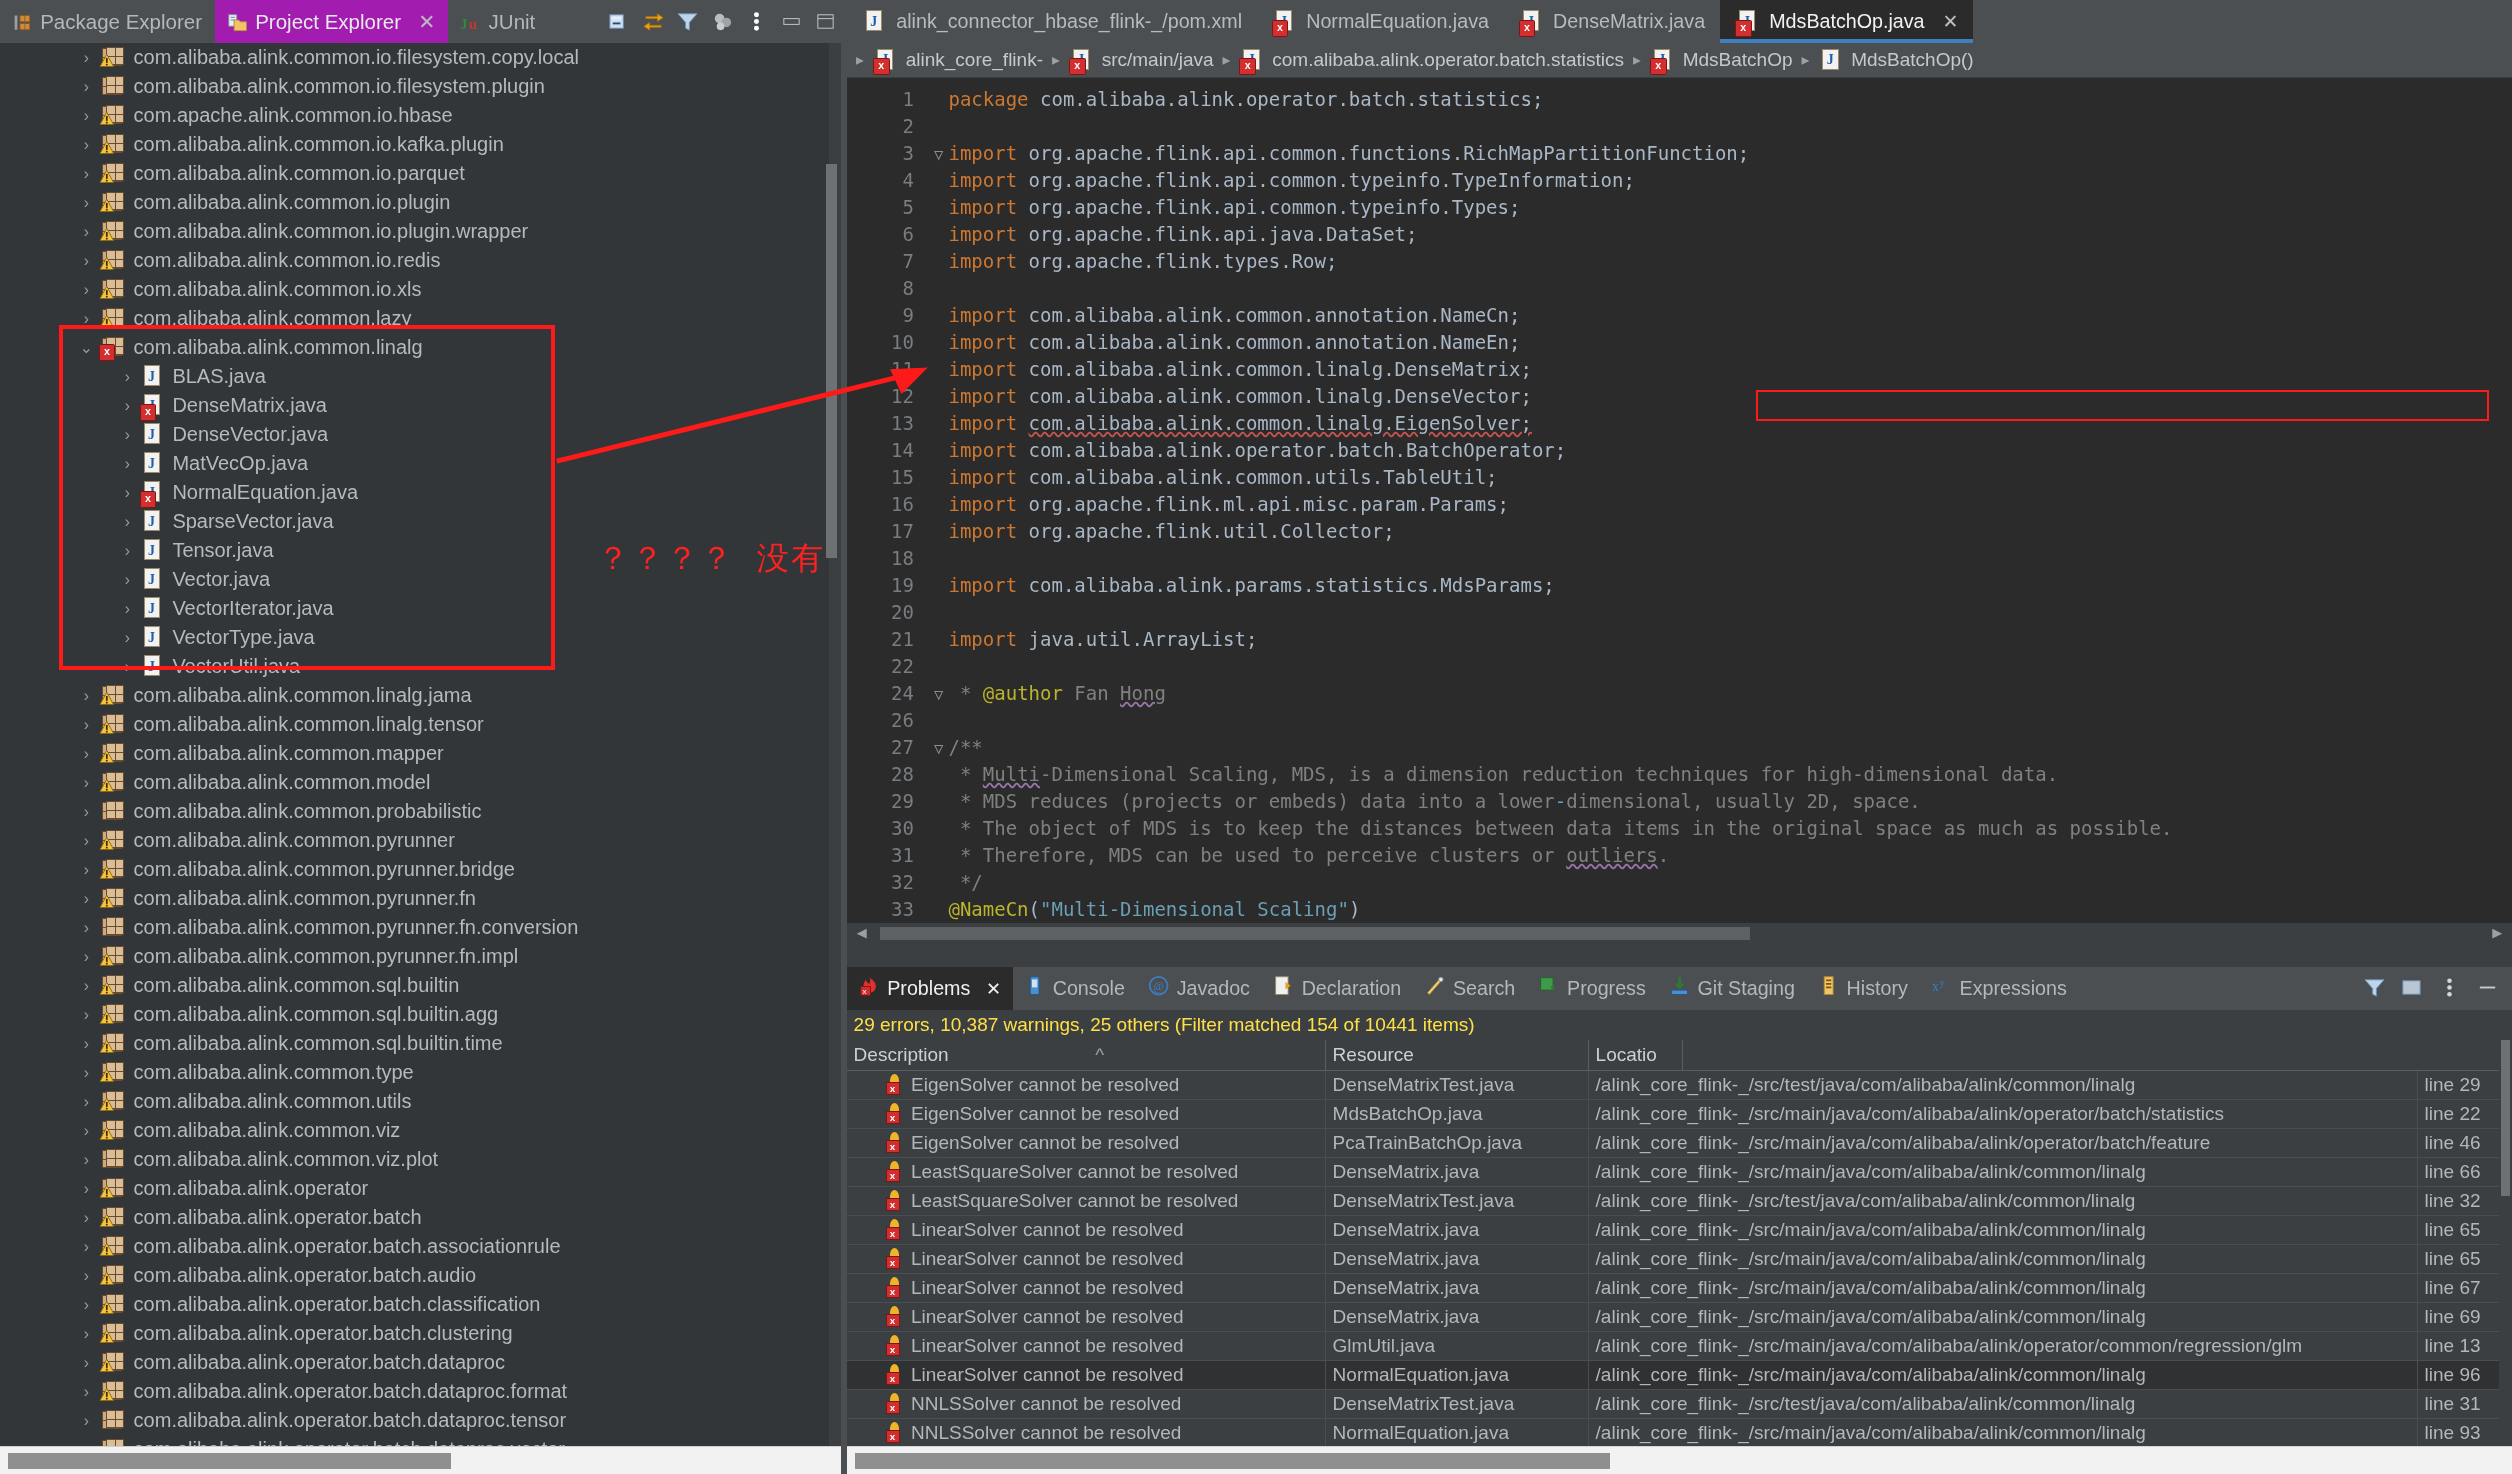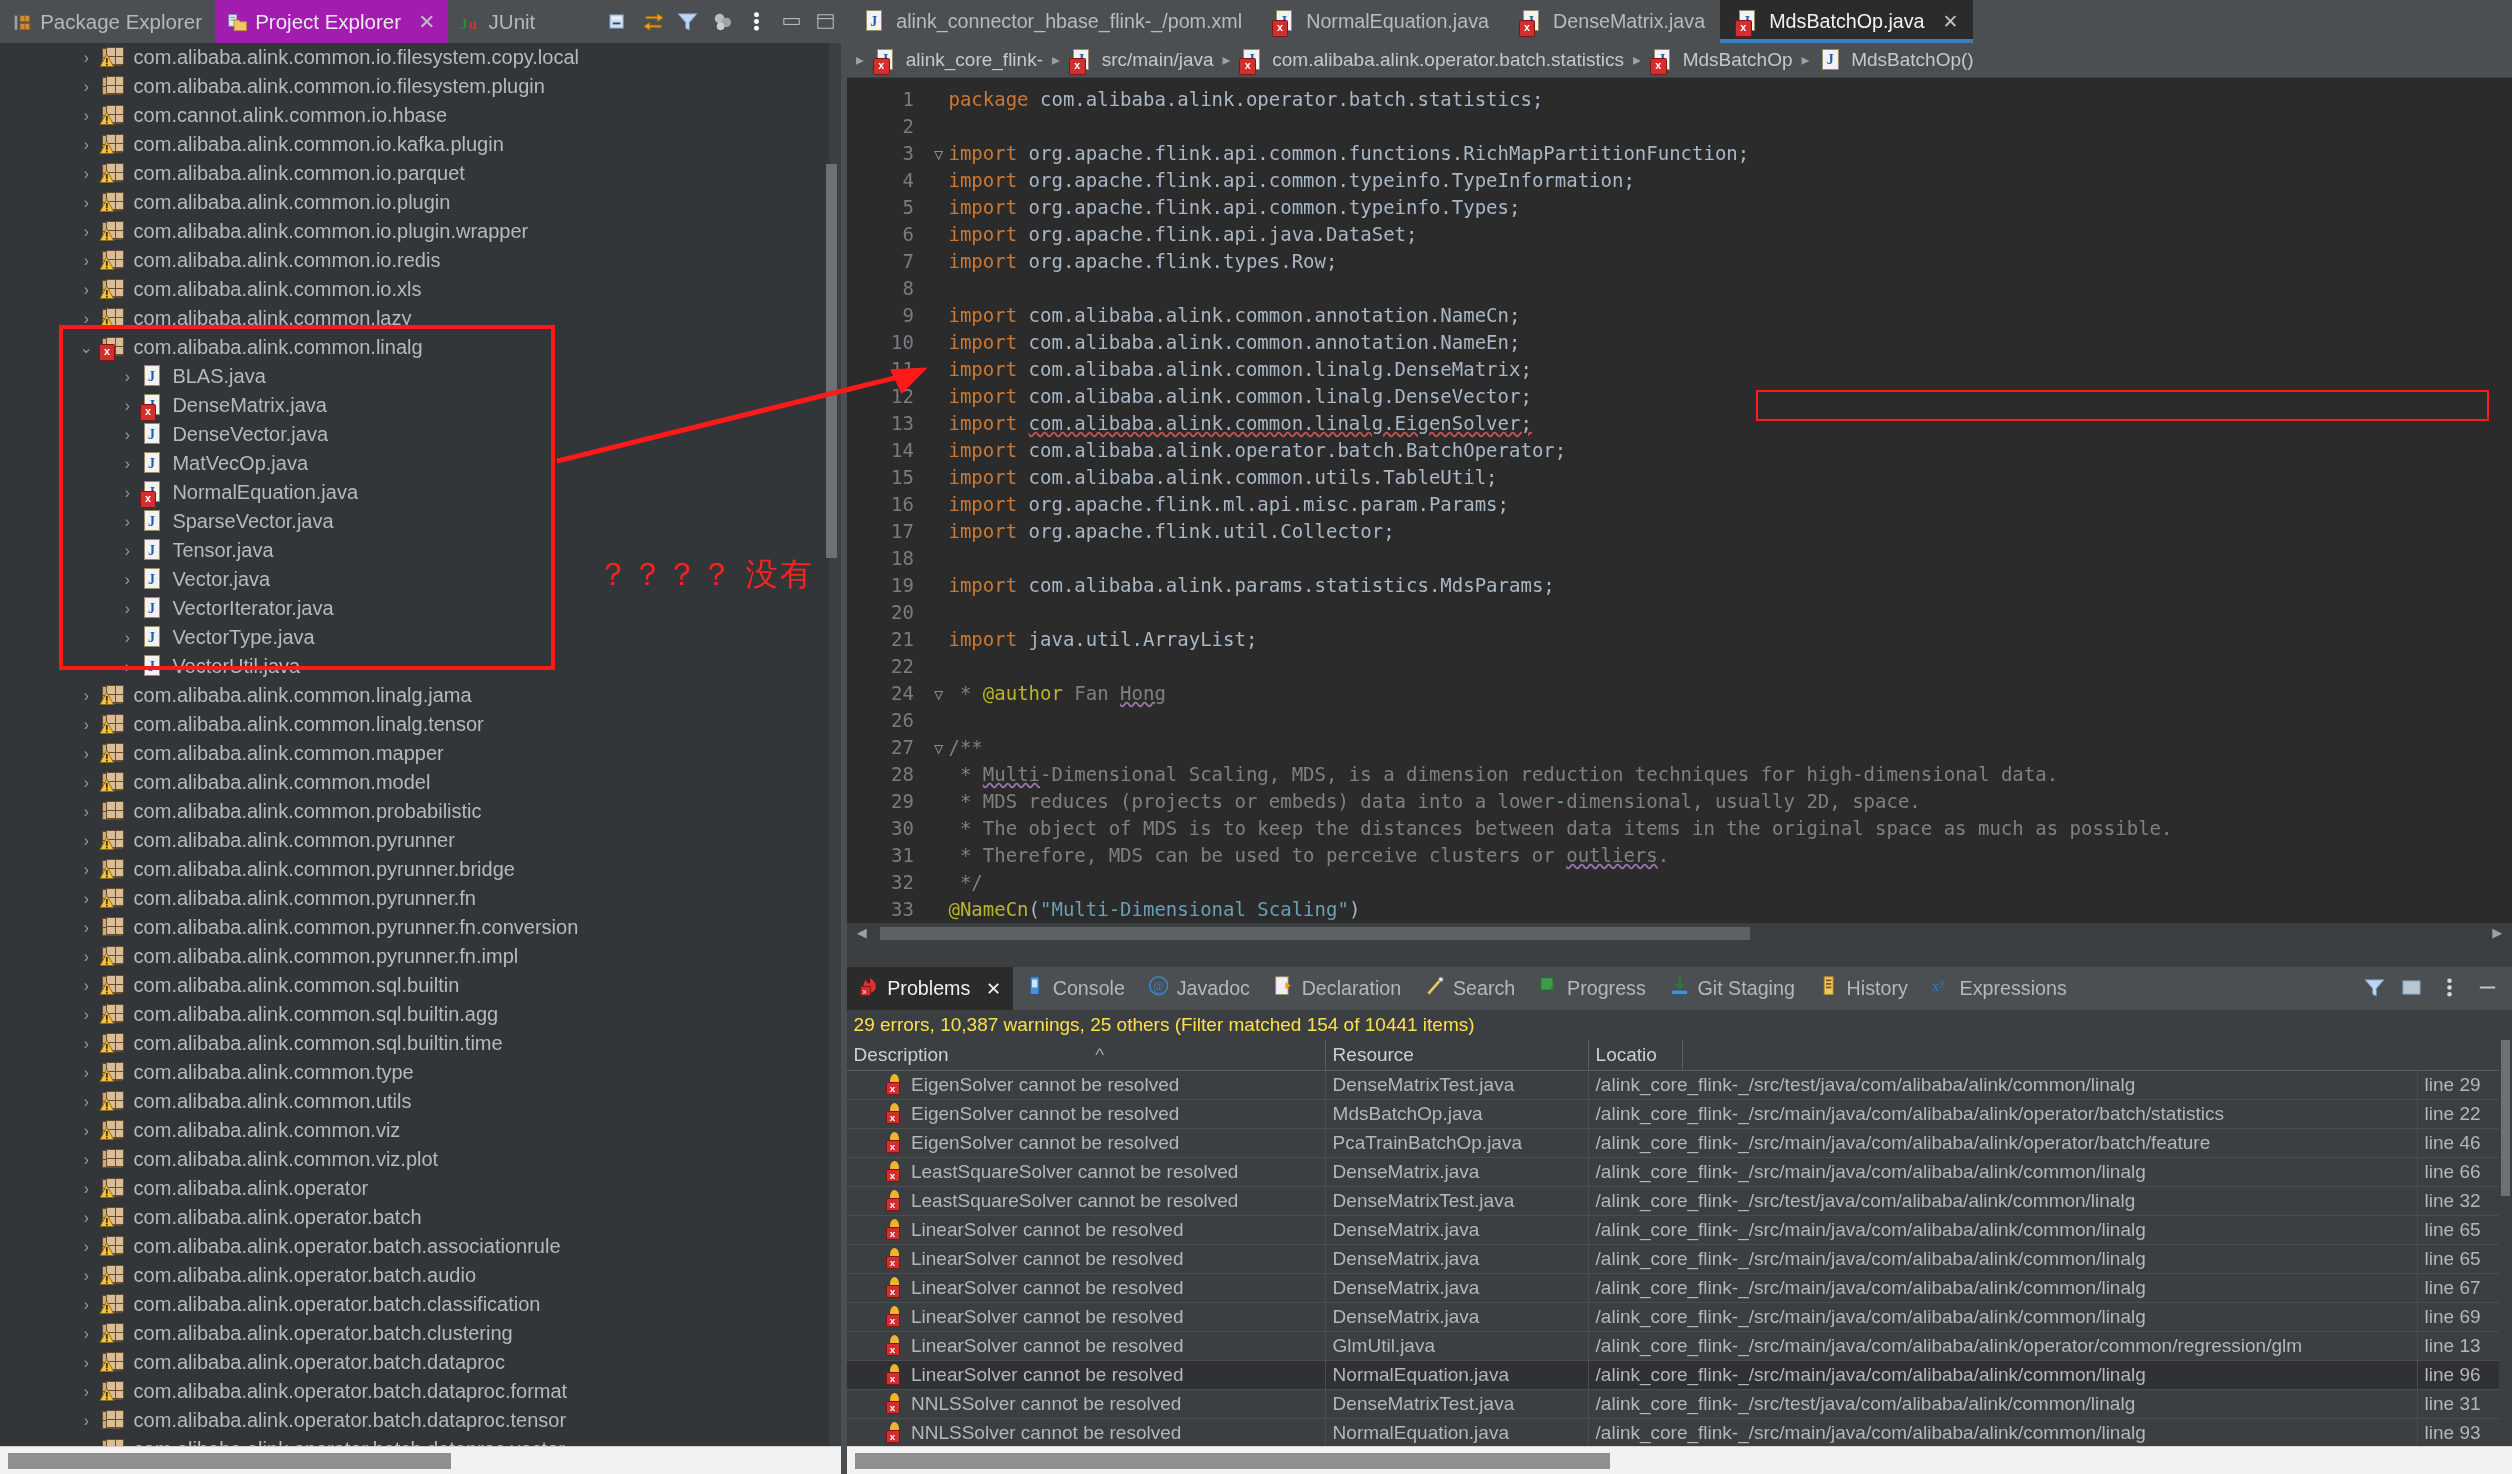--- a/index.html
+++ b/index.html
@@ -48,21 +48,21 @@
   .jpage:after{content:"J";position:absolute;left:3.3px;top:2.5px;font-size:14px;color:#1f5fa9;font-weight:bold;font-family:"Liberation Serif",serif;}
   .jcorner{position:absolute;right:4.1px;top:0.8px;width:5.7px;height:5.7px;background:#cbab82;}
 
   .hscroll-left{position:absolute;left:0;bottom:0;width:847px;height:28px;background:#f2f2f2;border-top:0.8px solid #cfcfcf;}
   .hscroll-left .thumb{position:absolute;left:8.2px;top:5.7px;width:443px;height:16.4px;background:#8f8f8f;}
   .vscroll-left{position:absolute;right:9.8px;top:49px;width:11.5px;height:985px;}
   .vscroll-left .vthumb{position:absolute;left:0;top:115px;width:11.5px;height:394px;background:#6d7174;}
 
   
   .redbox{position:absolute;left:59px;top:325px;width:496px;height:345px;border:4.1px solid #ff1a1a;box-sizing:border-box;pointer-events:none;z-index:20;}
-  .annot-cn{position:absolute;left:597px;top:553px;font-size:32px;color:#ff2020;letter-spacing:2.5px;z-index:21;font-family:Liberation Serif, serif;white-space:nowrap;}
+  .annot-cn{position:absolute;left:597px;top:537px;font-size:32px;color:#ff2020;letter-spacing:2.5px;z-index:21;font-family:Liberation Mono, monospace;white-space:nowrap;}
   .arrow-svg{position:absolute;left:542px;top:361px;z-index:21;pointer-events:none;}
   .redbox-code{position:absolute;left:909px;top:390px;width:733px;height:31px;border:2.5px solid #ff1a1a;box-sizing:border-box;z-index:21;pointer-events:none;}
 
   
   .right{position:absolute;left:847px;top:0;width:1665px;height:1475px;background:#3c3f41;}
 
   .ed-tabs{position:relative;height:43px;background:#4b4f52;display:flex;align-items:stretch;}
   .ed-tab{display:flex;align-items:center;gap:8.2px;padding:0 14.8px;font-size:19.7px;color:#b8bbbe;cursor:default;position:relative;}
   .ed-tab.active{background:#2b2b2b;color:#f0f2f4;}
   .ed-tab.active:after{content:"";position:absolute;left:0;right:0;bottom:0;height:4.1px;background:#3f7fbf;}
@@ -222,21 +222,21 @@
           <span class="arrow">›</span>
           <span class="pkg-ico">
             <span class="pkgbox"></span>
             <span class="pkgbox2"></span>
             <svg class="warnbadge" viewBox="0 0 24 24">
               <polygon points="12,2 23,22 1,22" fill="#f5c242" stroke="#8a6a10" stroke-width="1.5"></polygon>
               <rect x="10.6" y="8" width="2.8" height="8" fill="#3a2c00"></rect>
               <rect x="10.6" y="17.5" width="2.8" height="2.8" fill="#3a2c00"></rect>
             </svg>
           </span>
-          <span class="lbl">com.cannot.alink.common.io.hbase</span>
+          <span class="lbl">com.apache.alink.common.io.hbase</span>
         </div>
         <div class="row indent-1">
           <span class="arrow">›</span>
           <span class="pkg-ico">
             <span class="pkgbox"></span>
             <span class="pkgbox2"></span>
             <svg class="warnbadge" viewBox="0 0 24 24">
               <polygon points="12,2 23,22 1,22" fill="#f5c242" stroke="#8a6a10" stroke-width="1.5"></polygon>
               <rect x="10.6" y="8" width="2.8" height="8" fill="#3a2c00"></rect>
               <rect x="10.6" y="17.5" width="2.8" height="2.8" fill="#3a2c00"></rect>

